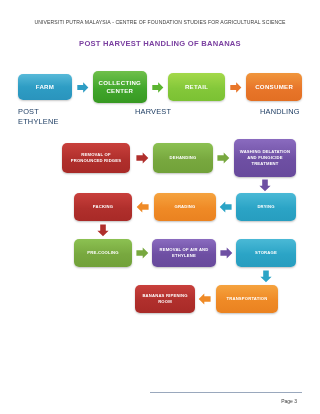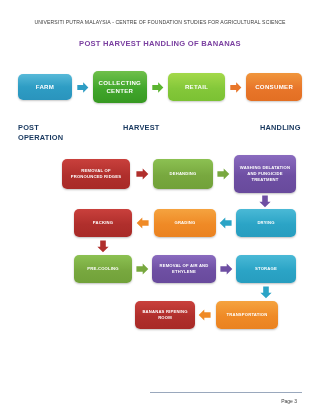--- a/index.html
+++ b/index.html
@@ -76,35 +76,34 @@
   .chev {
     width: 13px;
     height: 13px;
     margin: 0 4px;
     flex: none;
     display: block;
   }
 
   
   .sections {
-    margin-top: 16px;
     position: relative;
     height: 24px;
     font-size: 7.4px;
-    font-weight: bold;
+    font-weight: normal;
     color: #17375e;
     letter-spacing: 0.2px;
   }
   .sec {
     position: absolute;
     top: 0;
     line-height: 1.32;
   }
   .sec-post { left: 0px; }
-  .sec-harv { left: 105px; }
+  .sec-harv { left: 117px; }
   .sec-hand { left: 242px; }
 
   
   .flow {
     position: relative;
     margin-top: 4px;
     height: 200px;
   }
   .node {
     position: absolute;
@@ -188,21 +187,21 @@
     </svg>
 
     <div class="chain-box cb-consume">
       <span>CONSUMER</span>
     </div>
   </div>
 
   <div class="sections">
     <div class="sec sec-post">
       <div>POST</div>
-      <div>OPERATION</div>
+      <div>ETHYLENE</div>
     </div>
     <div class="sec sec-harv">HARVEST</div>
     <div class="sec sec-hand">HANDLING</div>
   </div>
 
   <div class="flow">
 
     <div class="node n-red" style="left:44px; top:8px; width:68px; height:30px;">
       <span>REMOVAL OF PRONOUNCED RIDGES</span>
     </div>

